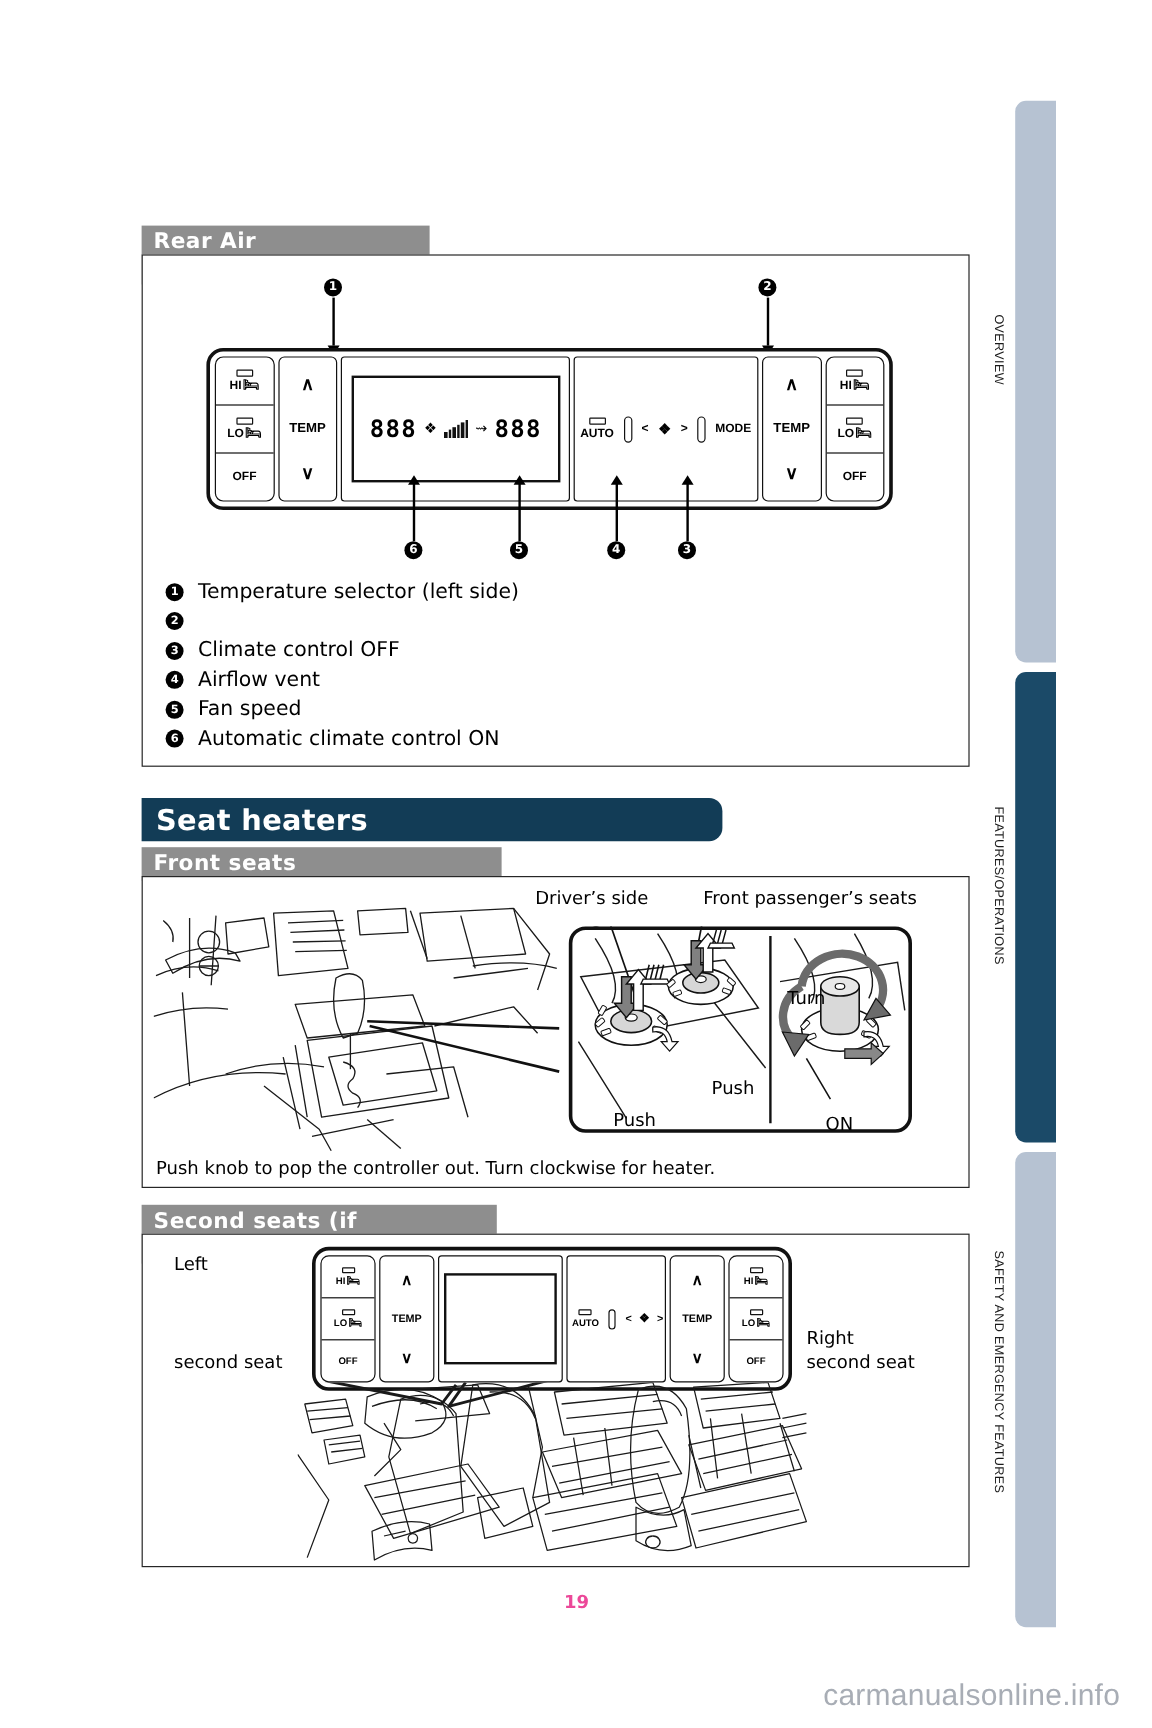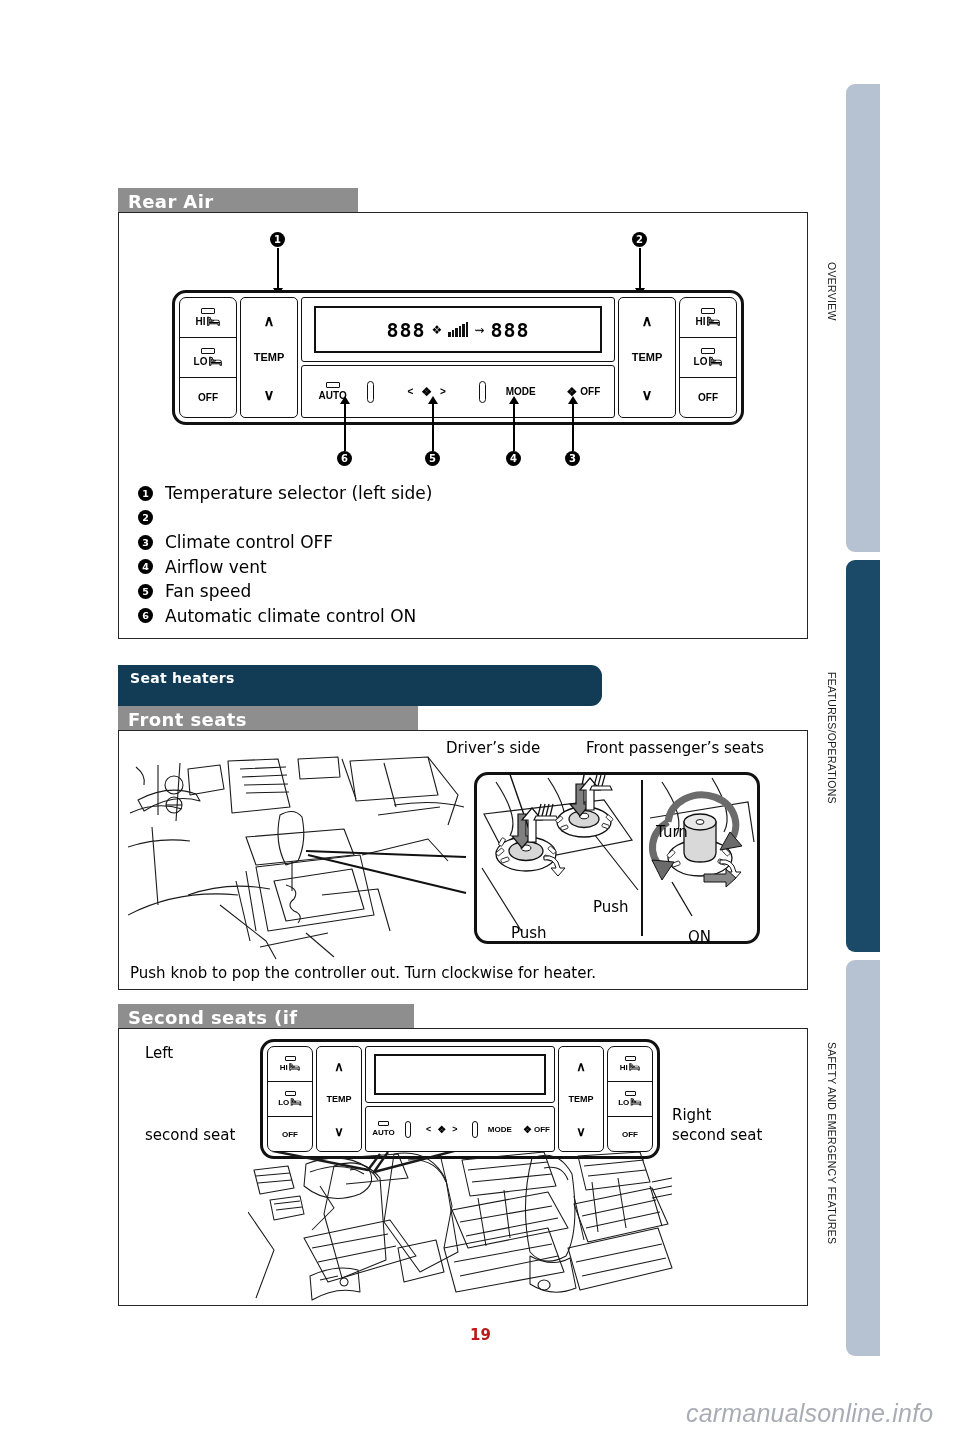--- a/index.html
+++ b/index.html
@@ -41,24 +41,24 @@
     font-size: 18px;
     font-weight: bold;
     letter-spacing: 0.4px;
     padding: 3px 10px 4px 10px;
     font-family: "DejaVu Sans", sans-serif;
   }
   .hdr-blue {
     position: absolute;
     background: #123c56;
     color: #ffffff;
-    font-size: 14px;
+    font-size: 24px;
     font-weight: bold;
     letter-spacing: 0.3px;
-    padding: 5px 12px 20px 12px;
+    padding: 5px 12px 3px 12px;
     border-radius: 0 11px 11px 0;
     font-family: "DejaVu Sans", sans-serif;
   }
 
   
   .box { position: absolute; border: 1px solid #262626; background: #fff; }
 
   
   .bullet {
     position: absolute;
@@ -118,21 +118,21 @@
   .led { width: 14px; height: 6px; border: 1.2px solid #111; border-radius: 1px; margin-bottom: 2px; }
   .seatrow { display: flex; align-items: flex-start; gap: 1px; }
   .seat-glyph { font-size: 11px; line-height: 1; }
   .temp-col {
     width: 58px; border: 1.5px solid #111; border-radius: 5px;
     display: flex; flex-direction: column; align-items: center;
     justify-content: space-around; padding: 3px 0;
     font-size: 11px; font-weight: bold; font-family: "Liberation Sans", sans-serif;
   }
   .chev { font-size: 15px; font-weight: bold; line-height: 1; }
-  .center-col { flex: 1; display: flex; flex-direction: column; gap: 3px; margin: 0 3px; }
+  .center-col { flex: 1; display: flex; flex-direction: row; gap: 3px; margin: 0 3px; }
   .lcd {
     flex: 1.25; border: 1.5px solid #111; border-radius: 3px;
     display: flex; align-items: center; justify-content: center;
     background: #fff;
   }
   .lcd-in {
     border: 2px solid #111; width: 92%; height: 74%;
     display: flex; align-items: center; justify-content: center;
     gap: 6px;
   }
@@ -156,21 +156,21 @@
   .illu { position: absolute; }
   .cap-label {
     position: absolute; font-size: 15px; color: #000;
     font-family: "DejaVu Sans", sans-serif; white-space: nowrap;
   }
   .note-text {
     position: absolute; font-size: 15px; color: #000;
     font-family: "DejaVu Sans", sans-serif;
   }
   .pagenum {
-    position: absolute; font-size: 15px; font-weight: bold; color: #b91c1c;
+    position: absolute; font-size: 15px; font-weight: bold; color: #ec4899;
     font-family: "DejaVu Sans", sans-serif;
   }
   .watermark {
     position: absolute; font-size: 25px; color: #a8adb5;
     font-family: "Liberation Sans", sans-serif; letter-spacing: 0.2px;
   }
 </style>
 </head>
 <body>
 
@@ -623,15 +623,15 @@
       <path d="M320 96 L410 76 L424 116 L332 138 Z"></path>
       <path d="M328 110 L414 92 M334 124 L418 106"></path>
       <path d="M344 30 L350 80 M370 26 L378 76"></path>
       <path d="M404 30 L424 26 M404 38 L424 34 M404 46 L424 42"></path>
       <path d="M326 44 L336 88 M402 34 L414 74"></path>
       <path d="M192 2 L204 54 L196 96"></path>
     </g>
   </svg>
 
   <div class="pagenum" style="left:470px; top:1326px;">19</div>
-  <div class="watermark" style="left:686px; top:1399px;font-style:italic;">carmanualsonline.info</div>
+  <div class="watermark" style="left:686px; top:1399px;">carmanualsonline.info</div>
 
 </div>
 
 </body></html>

